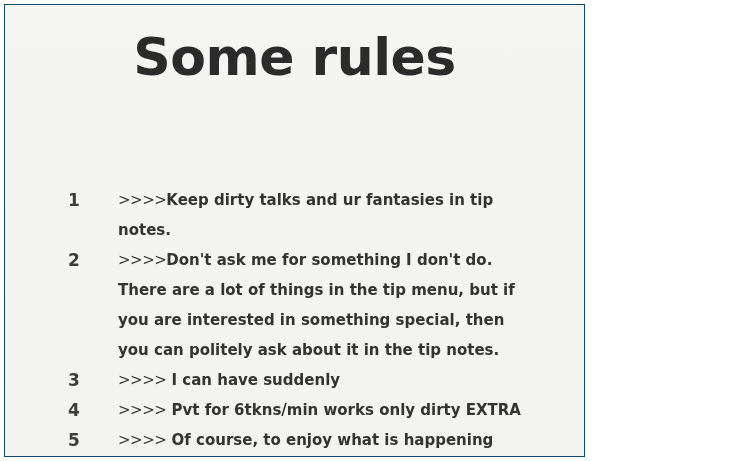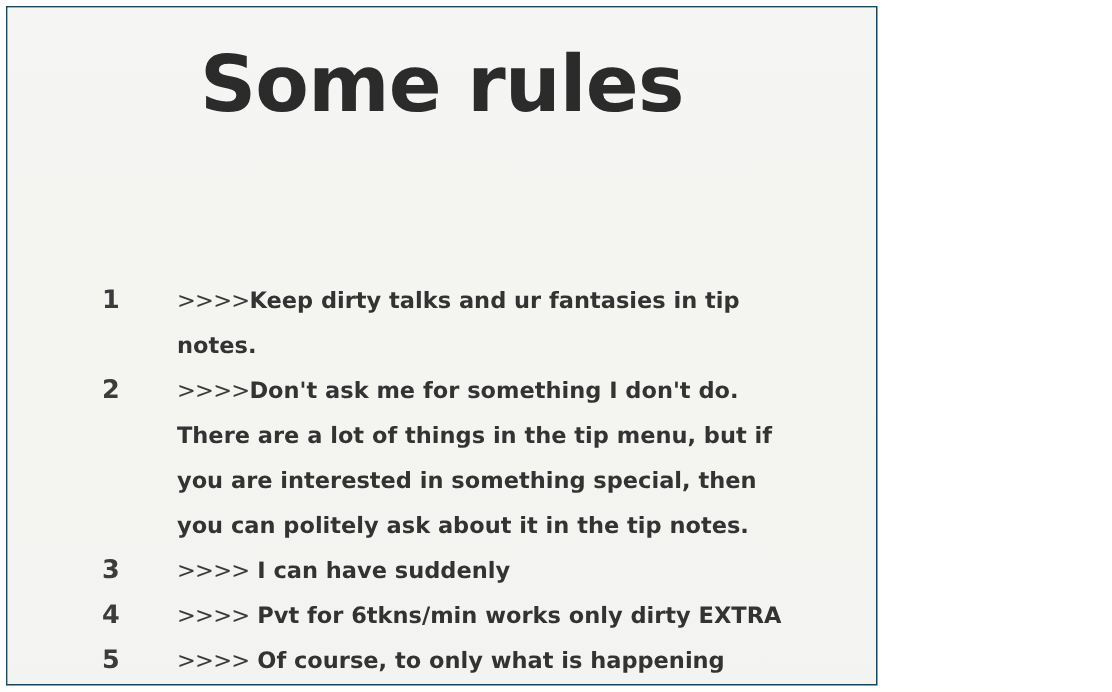--- a/index.html
+++ b/index.html
@@ -121,18 +121,18 @@
         <span class="rule-body"><span class="rule-arrow">&gt;&gt;&gt;&gt;</span><span> I can have suddenly</span></span>
       </div>
 
       <div class="rule-row">
         <span class="rule-index">4</span>
         <span class="rule-body"><span class="rule-arrow">&gt;&gt;&gt;&gt;</span><span> Pvt for 6tkns/min works only dirty EXTRA</span></span>
       </div>
 
       <div class="rule-row">
         <span class="rule-index">5</span>
-        <span class="rule-body"><span class="rule-arrow">&gt;&gt;&gt;&gt;</span><span> Of course, to only what is happening</span></span>
+        <span class="rule-body"><span class="rule-arrow">&gt;&gt;&gt;&gt;</span><span> Of course, to enjoy what is happening</span></span>
       </div>
 
     </div>
   </div>
 </div>
 
 </body></html>

